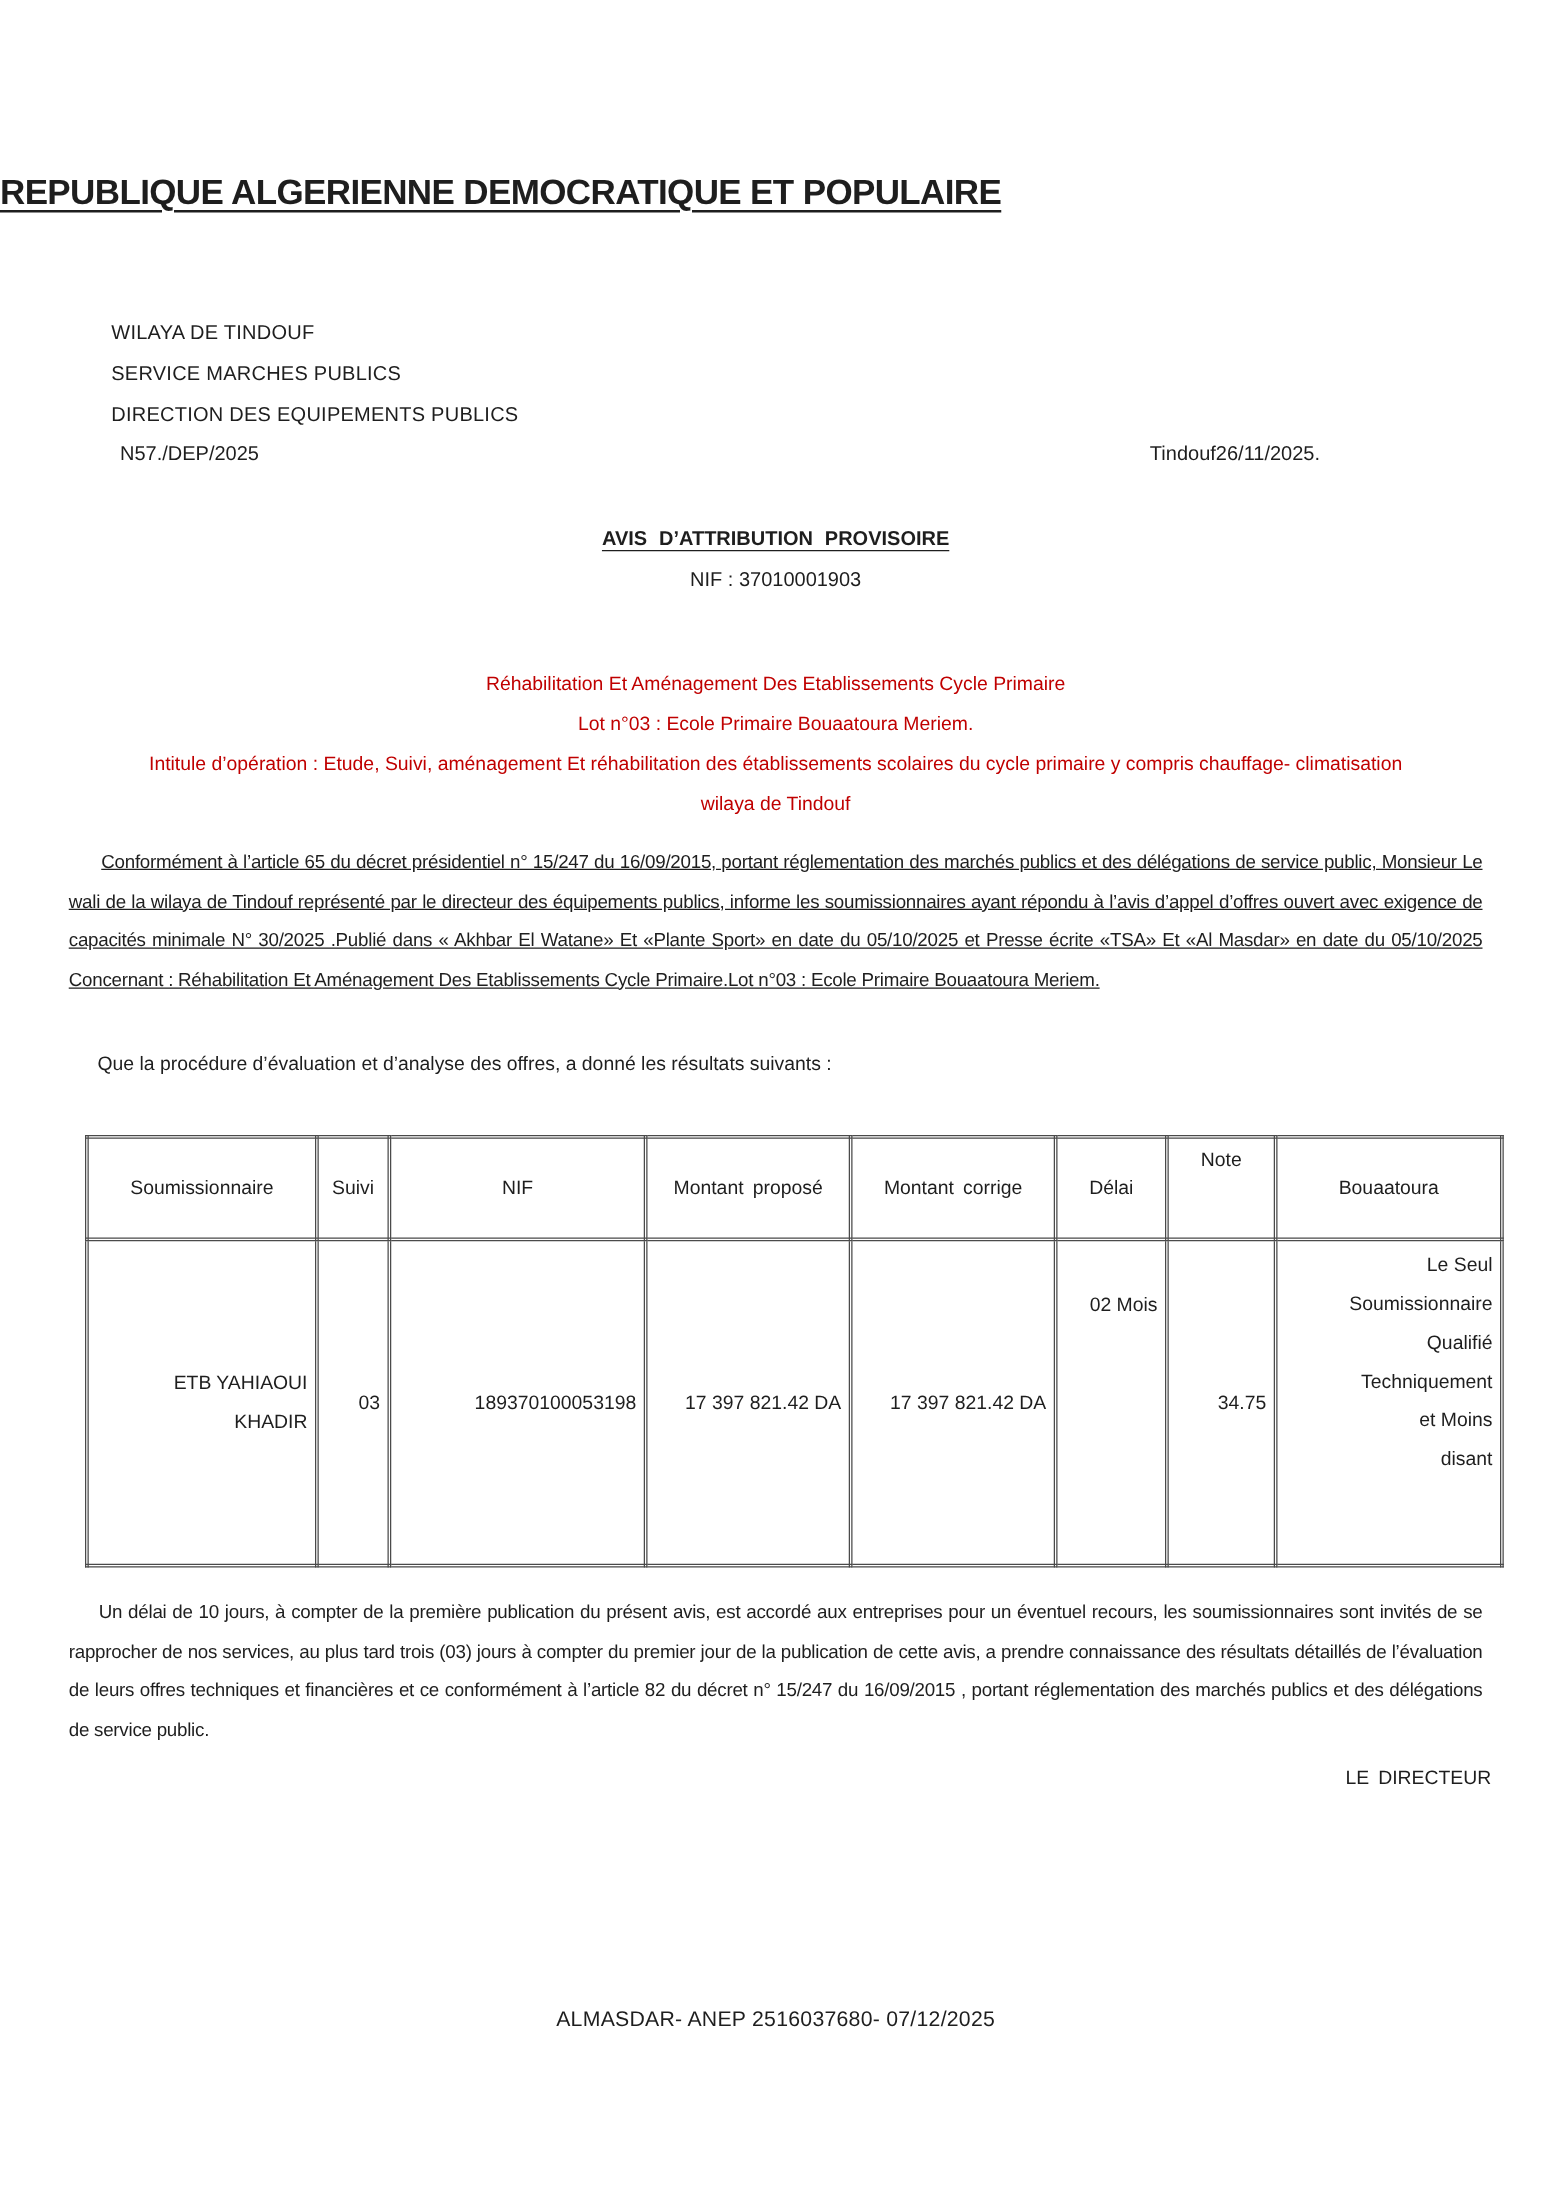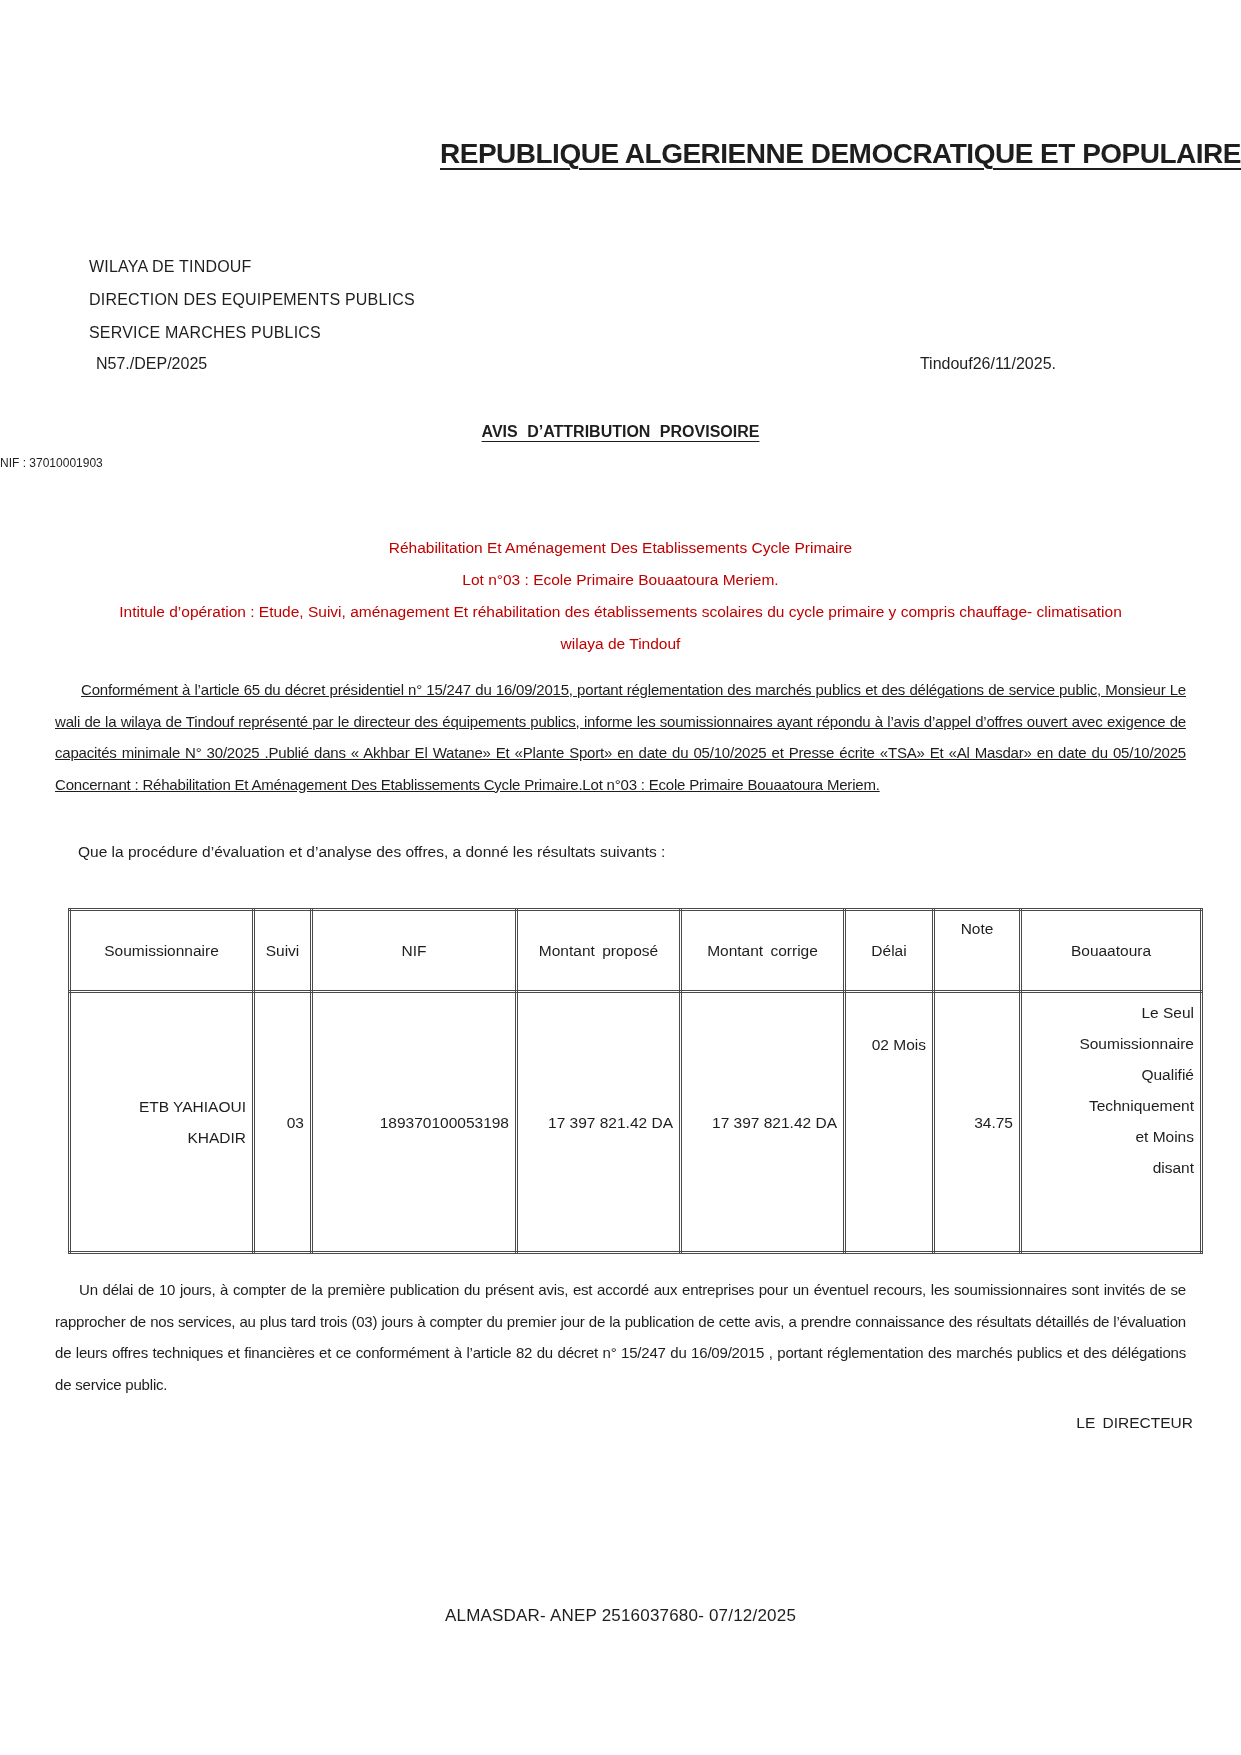--- a/index.html
+++ b/index.html
@@ -8,21 +8,21 @@
     width:1241px; height:1755px;
     background:#ffffff;
     font-family:"Liberation Sans", sans-serif;
     color:#1e1e1e;
     overflow:hidden;
   }
   .abs { position:absolute; }
 
   .doc-title {
     left:0; right:0; top:138px;
-    text-align:right;
+    text-align:left;
     font-size:28px; font-weight:bold;
     letter-spacing:-0.5px;
   }
   .doc-title span { text-decoration:underline; text-underline-offset:5px; }
 
   .org-block {
     left:89px; top:250px;
     font-size:16px; line-height:33px;
     letter-spacing:0.2px;
   }
@@ -30,21 +30,21 @@
   .ref-row { left:0; right:0; top:355px; font-size:16px; }
   .ref-number { position:absolute; left:96px; top:0; }
   .place-date { position:absolute; right:185px; top:0; }
 
   .avis-heading {
     left:0; right:0; top:423px;
     text-align:center; font-size:16px; font-weight:bold; word-spacing:5px;
   }
   .avis-heading span { text-decoration:underline; text-underline-offset:4px; }
 
-  .nif-line { left:0; right:0; top:456px; text-align:left; font-size:12px; }
+  .nif-line { left:0; right:0; top:456px; text-align:center; font-size:16px; }
 
   .project-block {
     left:0; right:0; top:514px;
     text-align:center;
     font-size:15.5px; line-height:32px;margin-top:18px;
   }
 
   .para {
     left:55px; width:1131px;
     font-size:15px; letter-spacing:-0.2px;
@@ -92,22 +92,22 @@
 <body>
 
 <div class="page">
 
   <div class="abs doc-title">
     <span>REPUBLIQUE ALGERIENNE DEMOCRATIQUE ET POPULAIRE</span>
   </div>
 
   <div class="abs org-block">
     <div>WILAYA DE TINDOUF</div>
+    <div>SERVICE MARCHES  PUBLICS</div>
     <div>DIRECTION DES EQUIPEMENTS PUBLICS</div>
-    <div>SERVICE MARCHES  PUBLICS</div>
   </div>
 
   <div class="abs ref-row">
     <div class="ref-number">N57./DEP/2025</div>
     <div class="place-date">Tindouf26/11/2025.</div>
   </div>
 
   <div class="abs avis-heading">
     <span>AVIS  D’ATTRIBUTION  PROVISOIRE</span>
   </div>

